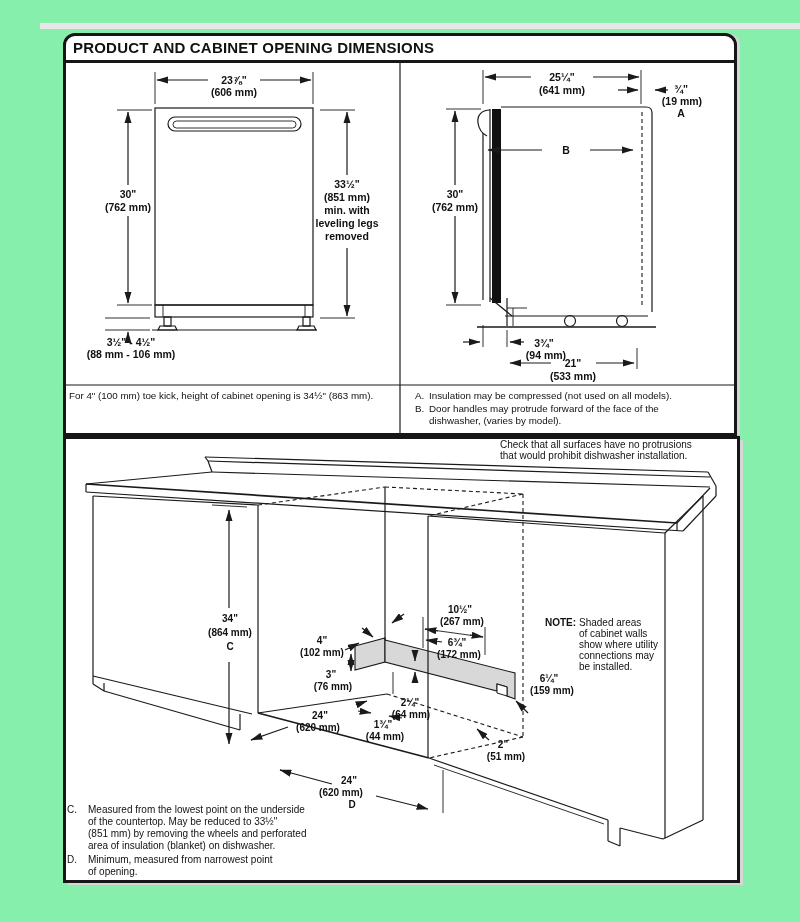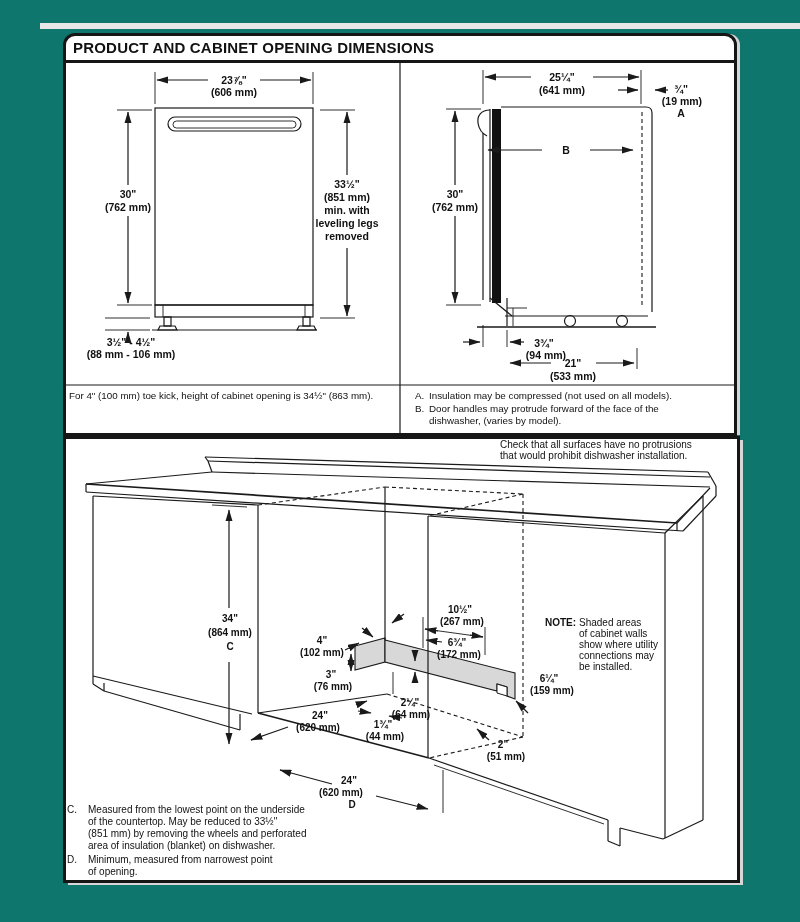--- a/index.html
+++ b/index.html
@@ -1,16 +1,16 @@
 <!DOCTYPE html>
 <html><head>
 <meta charset="utf-8">
 <style>
   html,body{margin:0;padding:0;background:#ffffff;}
-  #page{position:relative;width:800px;height:922px;background:#0f766e;overflow:hidden;
+  #page{position:relative;width:800px;height:922px;background:#86efac;overflow:hidden;
         font-family:"Liberation Sans",sans-serif;}
   #top-strip{position:absolute;left:40px;top:23px;width:760px;height:6px;background:#e7e7e7;}
   #top-box{position:absolute;left:63px;top:33px;width:674px;height:403px;box-sizing:border-box;
            border:3px solid #161616;border-radius:12px 12px 0 0;background:#fff;
            box-shadow:4px 0 0 -1px #d6d6d6;}
   #title-bar{height:24px;line-height:23px;border-bottom:3px solid #161616;
              font-size:15px;font-weight:bold;color:#111;padding-left:7px;
              letter-spacing:0.2px;white-space:nowrap;}
   #bottom-box{position:absolute;left:63px;top:436px;width:677px;height:447px;box-sizing:border-box;
               border:3px solid #161616;background:#fff;box-shadow:4px 3px 0 -1px #d6d6d6;}

